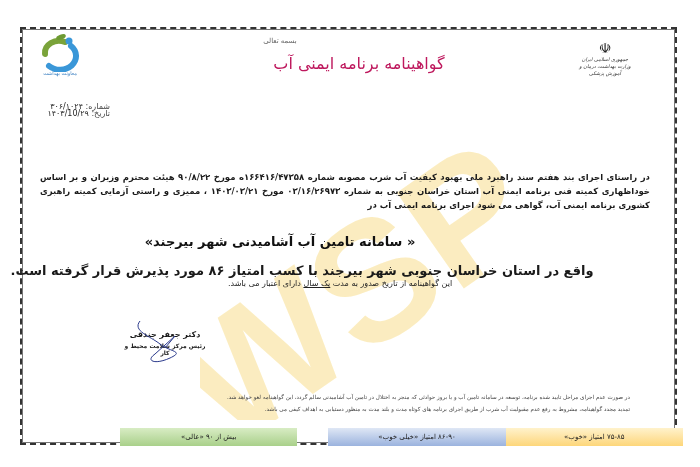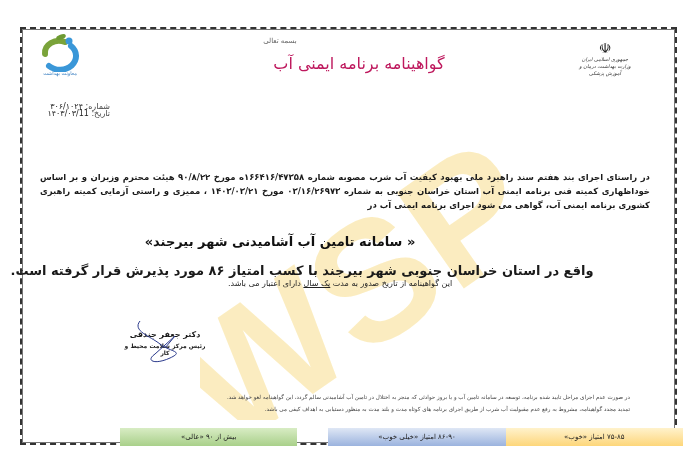--- a/index.html
+++ b/index.html
@@ -102,21 +102,21 @@
   <ellipse cx="26" cy="5" rx="5" ry="2.5" fill="#6d9a32" transform="rotate(-20 26 5)"></ellipse>
 </svg>
 <div class="logo-caption rtl">معاونت بهداشت</div>
 
 <div class="ref rtl" style="top:94px;margin-top:8px;">
   <span class="lbl">شماره:</span>
   <span>۳۰۶/۱۰۲۴</span>
 </div>
 <div class="ref rtl" style="top:109px;">
   <span class="lbl">تاریخ:</span>
-  <span>۱۴۰۳/۰۳/11</span>
+  <span>۱۴۰۳/10/۲۹</span>
 </div>
 
 <div class="body-text rtl">در راستای اجرای بند هفتم سند راهبرد ملی بهبود کیفیت آب شرب مصوبه شماره ۱۶۶۴۱۶/۴۷۳۵۸ه مورخ ۹۰/۸/۲۲ هیئت محترم وزیران و بر اساس خوداظهاری کمیته فنی برنامه ایمنی آب استان خراسان جنوبی به شماره ۰۳/۱۶/۲۶۹۷۳ مورخ ۱۴۰۳/۰۳/۲۱ ، ممیزی و راستی آزمایی کمیته راهبری کشوری برنامه ایمنی آب، گواهی می شود اجرای برنامه ایمنی آب در</div>
 
 <div class="project rtl">« سامانه تامین آب آشامیدنی شهر بیرجند»</div>
 <div class="located rtl">واقع در استان خراسان جنوبی شهر بیرجند با کسب امتیاز ۸۶ مورد پذیرش قرار گرفته است.</div>
 <div class="validity rtl">
   <span>این گواهینامه از تاریخ صدور به مدت </span><u>یک سال</u><span> دارای اعتبار می باشد.</span>
 </div>
 

